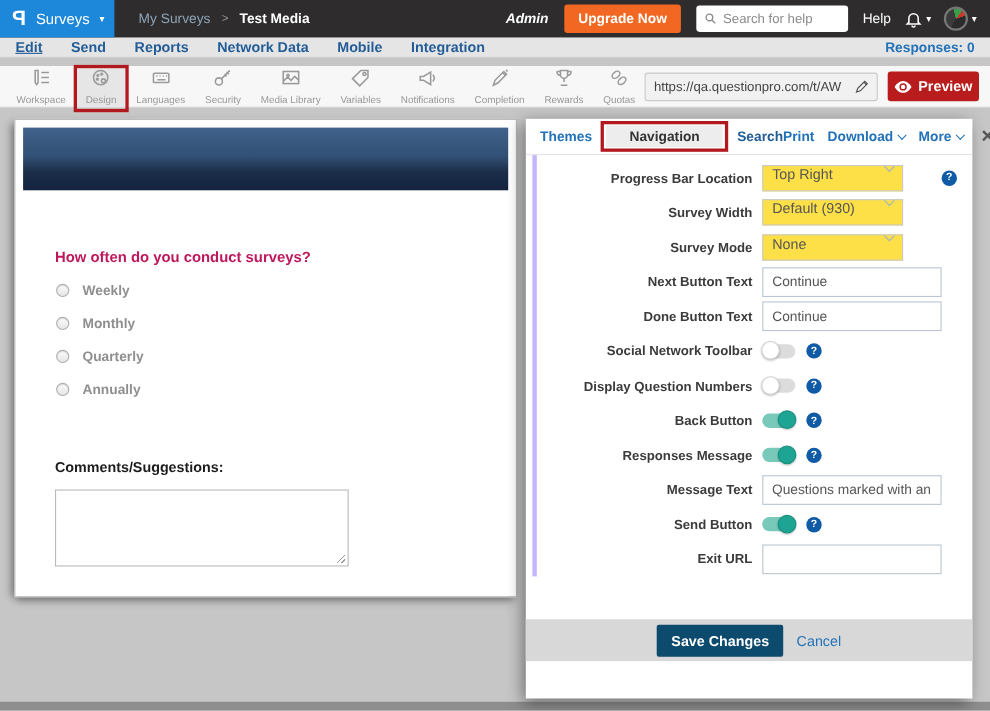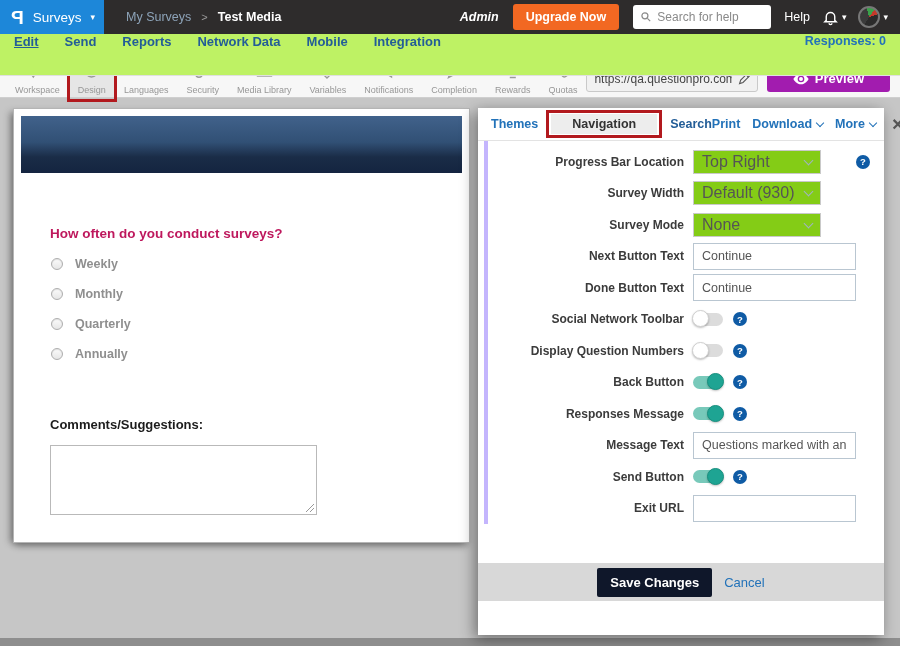--- a/index.html
+++ b/index.html
@@ -20,36 +20,36 @@
   .upgrade-btn { background:#f26822; color:#fff; font-weight:bold; font-size:12.5px; border:none; border-radius:3px; padding:6px 13px; margin-right:14px; cursor:pointer; }
   .help-search { display:flex; align-items:center; background:#fff; border-radius:3px; height:24px; width:138px; padding:0 7px; gap:5px; margin-right:13px; }
   .help-search input { border:none; outline:none; font-size:12px; width:100%; color:#333; font-family:"Liberation Sans",sans-serif; }
   .help-search input::placeholder { color:#8a8a8a; }
   .help-label { font-size:12.5px; margin-right:12px; cursor:pointer; }
   .bell-wrap { display:flex; align-items:center; gap:3px; margin-right:12px; cursor:pointer; }
   .avatar-wrap { display:flex; align-items:center; gap:3px; margin-right:12px; cursor:pointer; }
   .avatar { width:22px; height:22px; border-radius:50%; border:2px solid #777; background:conic-gradient(from 210deg,#3b3b3b 0 38%,#3aa14a 38% 52%,#c3392b 52% 62%,#2b2b2b 62% 100%); }
 
   
-  #navrow { position:absolute; left:0; top:34px; width:900px; height:42px; background:#bef264; border-bottom:1px solid #e0e0e0; display:flex; padding:0 14px; z-index:39; }
+  #navrow { position:absolute; left:0; top:34px; width:900px; height:18px; background:#e5e5e5; border-bottom:1px solid #e0e0e0; display:flex; align-items:center; padding:0 14px; z-index:39; }
   #nav-tabs { display:flex; gap:26px; }
   .navtab { font-size:13px; font-weight:bold; color:#235d97; cursor:pointer; }
   .navtab.active { text-decoration:underline; }
   .responses { margin-left:auto; font-size:12.5px; color:#2272b9; font-weight:600; }
 
   
   #toolbar { position:absolute; left:0; top:60px; width:900px; height:38px; background:#f7f7f7; border-bottom:1px solid #cfcfcf; display:flex; align-items:stretch; padding:0 10px 0 6px; z-index:38; }
   .tool-item { display:flex; flex-direction:column; align-items:center; justify-content:center; padding:2px 9px 3px; cursor:pointer; position:relative; }
   .tool-item.selected { background:#e6e6e6; }
   .tool-item svg { stroke:#9a9a9a; fill:none; stroke-width:1.4; width:19px; height:19px; }
   .tool-label { font-size:9px; color:#979797; margin-top:1px; white-space:nowrap; }
   .hl-red::after { content:''; position:absolute; left:-2px; right:-2px; top:-1px; bottom:-5px; border:3px solid #b2191e; pointer-events:none; z-index:60; }
   .url-box { margin-left:auto; align-self:center; display:flex; align-items:center; background:#f1f1f1; border:1px solid #c9c9c9; border-radius:3px; height:26px; width:218px; padding:0 7px; gap:6px; }
   .url-box input { border:none; outline:none; background:transparent; font-size:12px; color:#444; width:100%; font-family:"Liberation Sans",sans-serif; }
-  .preview-btn { align-self:center; margin-left:9px; background:#a21caf; color:#fff; border:none; border-radius:3px; height:27px; padding:0 26px; font-size:13px; font-weight:bold; display:flex; align-items:center; gap:6px; cursor:pointer; }
+  .preview-btn { align-self:center; margin-left:9px; background:#b91c1c; color:#fff; border:none; border-radius:3px; height:27px; padding:0 6px; font-size:13px; font-weight:bold; display:flex; align-items:center; gap:6px; cursor:pointer; }
 
   
   #content { position:absolute; left:0; top:98px; width:900px; height:548px; background:#c6c6c6; }
   .bottom-strip { position:absolute; left:0; bottom:0; width:900px; height:8px; background:#8e8e8e; }
 
   
   #survey-card { position:absolute; left:13px; top:10px; width:457px; height:435px; background:#fff; border:1px solid #b5b5b5; box-shadow:-5px 2px 7px -2px rgba(0,0,0,.35), 0 5px 7px -2px rgba(0,0,0,.3); }
   .survey-header-bar { position:absolute; left:7px; right:7px; top:7px; height:57px; background:linear-gradient(#41628b 0%, #315075 46%, #1a2c47 72%, #142440 100%); }
   .q-title { position:absolute; left:36px; top:117px; font-size:13.5px; font-weight:bold; color:#be185d; }
   #option-list { position:absolute; left:37px; top:140px; }
@@ -70,32 +70,32 @@
   .ptab-nav::after { content:''; position:absolute; inset:-4px -5px; border:3px solid #b2191e; pointer-events:none; z-index:60; }
   .ptab-search { color:#235d97; }
   .panel-actions { margin-left:auto; display:flex; align-items:center; gap:12px; }
   .pact { font-size:12.5px; font-weight:600; color:#2272b9; cursor:pointer; display:flex; align-items:center; }
   .chev { width:6px; height:6px; border-right:1.5px solid #2272b9; border-bottom:1.5px solid #2272b9; transform:rotate(45deg); display:inline-block; margin-left:5px; margin-top:-3px; }
   .close-x { font-size:20px; font-weight:bold; color:#555; cursor:pointer; line-height:1; margin-left:4px; }
 
   #panel-fields { position:absolute; left:6px; right:0; top:33px; border-left:4px solid #c4b5fd; padding-top:5px; }
   .prow { display:flex; align-items:center; height:31.5px; padding-right:14px; }
   .prow-label { width:196px; text-align:right; font-size:12px; font-weight:bold; color:#3b3b3b; margin-right:9px; flex:none; }
-  .psel { width:128px; height:24px; border:1px solid #c9c9c9; background:#84cc16; display:flex; align-items:center; padding:0 8px; font-size:16px; color:#555; cursor:pointer; }
+  .psel { width:128px; height:24px; border:1px solid #c9c9c9; background:#fde047; display:flex; align-items:flex-start; padding:0 8px; font-size:13px; color:#555; cursor:pointer; }
   .psel .schev { margin-left:auto; width:7px; height:7px; border-right:1.5px solid #9fb3c2; border-bottom:1.5px solid #9fb3c2; transform:rotate(45deg); margin-top:-3px; }
   .pinput { width:163px; height:27px; border:1px solid #b9c6d1; background:#fff; font-size:12.5px; color:#555; padding:0 8px; outline:none; font-family:"Liberation Sans",sans-serif; }
   .toggle { position:relative; width:30px; height:13px; border-radius:7px; background:#dcdcdc; cursor:pointer; flex:none; }
   .toggle .knob { position:absolute; top:-2.5px; left:-1px; width:17px; height:17px; border-radius:50%; background:#fff; border:1px solid #cfcfcf; box-shadow:0 1px 2px rgba(0,0,0,.25); }
   .toggle.on { background:#78c9ba; }
   .toggle.on .knob { left:auto; right:-1px; background:#1ea493; border-color:#18907f; }
   .help-dot { width:14px; height:14px; border-radius:50%; background:#0f5ba5; color:#fff; font-size:9.5px; font-weight:bold; display:flex; align-items:center; justify-content:center; margin-left:10px; cursor:pointer; flex:none; }
   .help-far { margin-left:auto; }
 
   .panel-footer { position:absolute; left:0; right:0; top:455px; height:38px; background:#d8d8d8; display:flex; align-items:center; justify-content:center; gap:12px; }
-  .save-btn { background:#0f172a; color:#fff; font-weight:bold; font-size:13px; border:none; border-radius:2px; padding:7px 13px; cursor:pointer; }
+  .save-btn { background:#0c4a6e; color:#fff; font-weight:bold; font-size:13px; border:none; border-radius:2px; padding:7px 13px; cursor:pointer; }
   .cancel-link { color:#2272b9; font-size:13px; cursor:pointer; }
 
   svg.mini { width:14px; height:14px; }
 </style>
 </head>
 <body>
 
 <div id="topbar">
   <div class="logo-area">
     <span class="logo-glyph">P</span>

